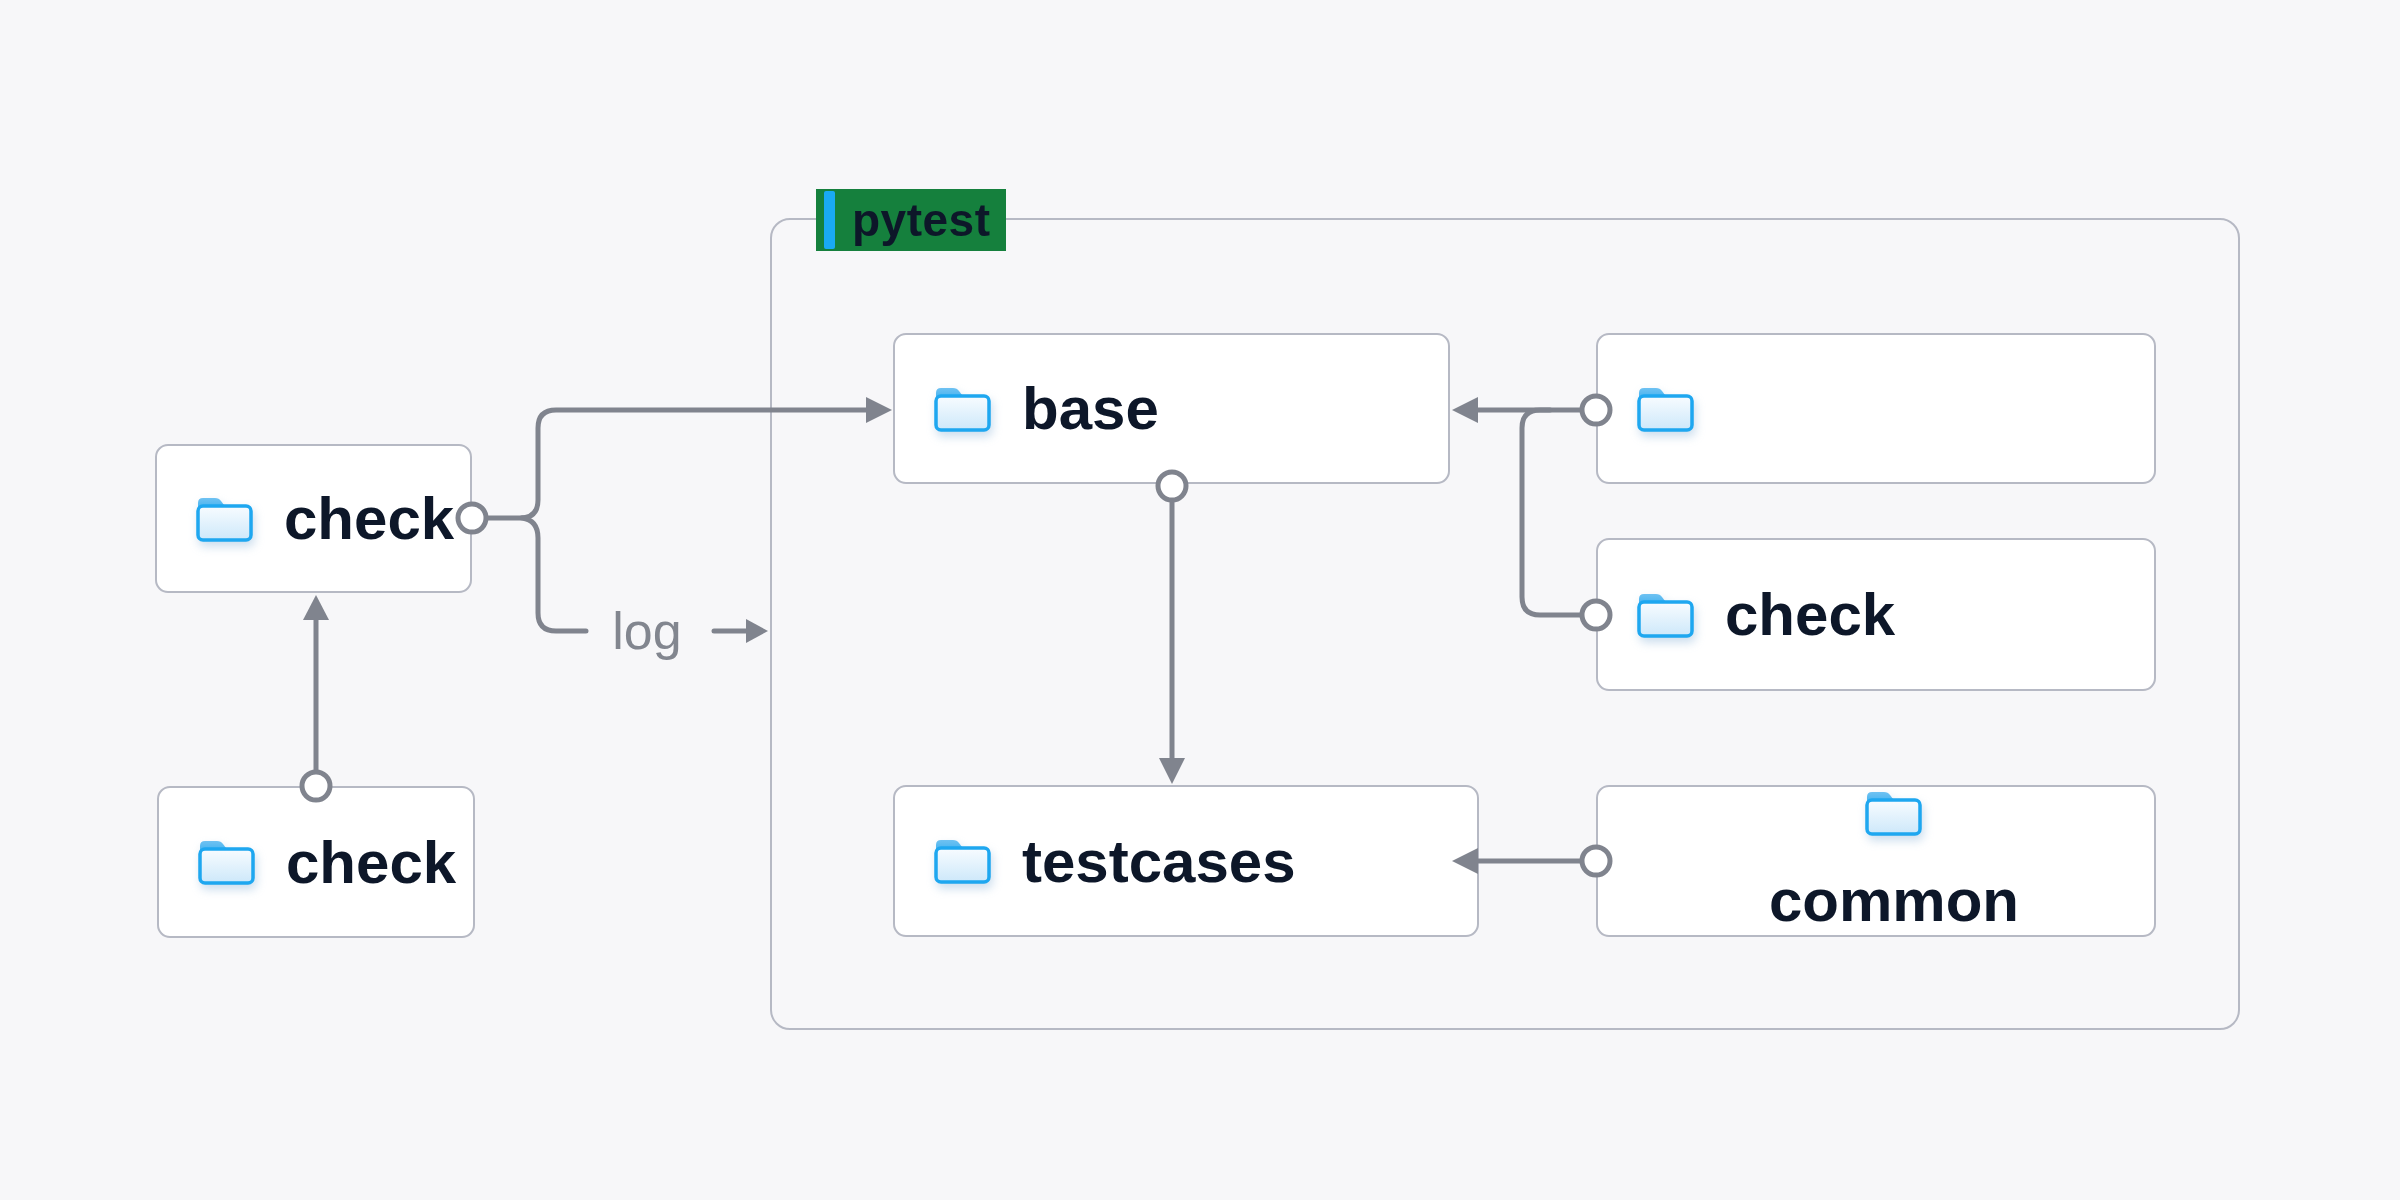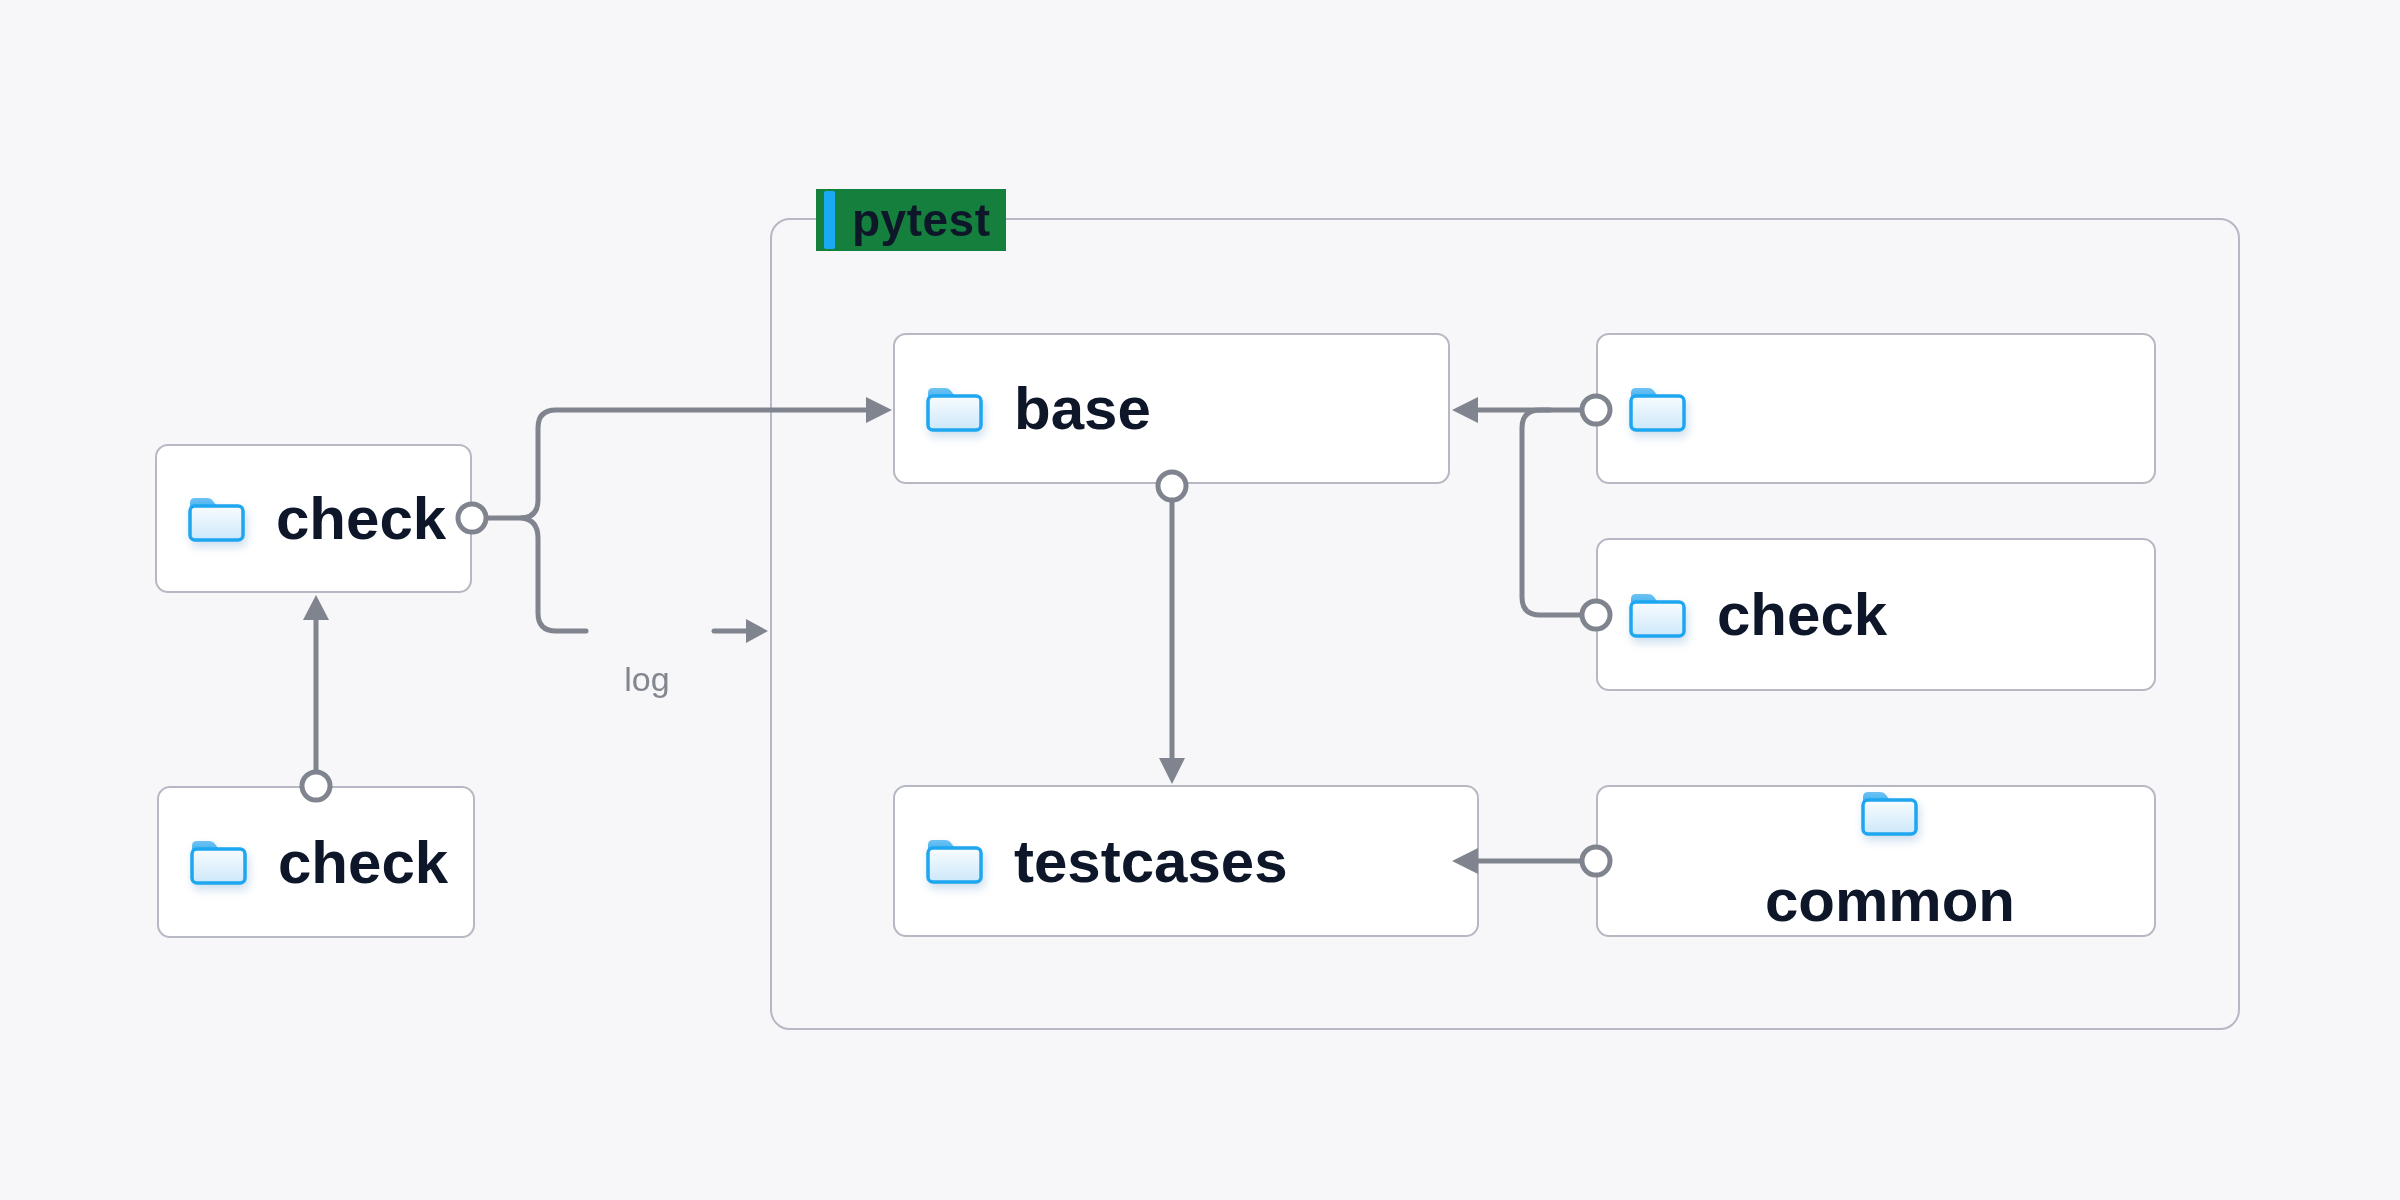--- a/index.html
+++ b/index.html
@@ -49,21 +49,21 @@
   }
   
   .node {
     position: absolute;
     background: #ffffff;
     border: 2px solid #b6b9c4;
     border-radius: 13px;
     box-sizing: border-box;
     display: flex;
     align-items: center;
-    padding-left: 28px;
+    padding-left: 36px;
     gap: 27px;
     z-index: 2;
   }
   .node-label {
     font-size: 60px;
     font-weight: 700;
     color: #0d1729;
     letter-spacing: 0px;
     white-space: nowrap;
   }
@@ -100,25 +100,24 @@
     stroke-width: 5;
   }
   
   .edge-label {
     position: absolute;
     left: 592px; top: 603px;
     width: 110px; height: 56px;
     display: flex;
     align-items: center;
     justify-content: center;
-    font-size: 34px;
+    font-size: 52px;
     font-weight: 400;
     color: #82868f;
     z-index: 3;
-    margin-top: 48px;
   }
   .defs-holder { position: absolute; width: 0; height: 0; overflow: hidden; }
 </style>
 </head>
 <body>
 
 <div class="stage">
 
   <svg class="defs-holder" aria-hidden="true">
     <defs>

